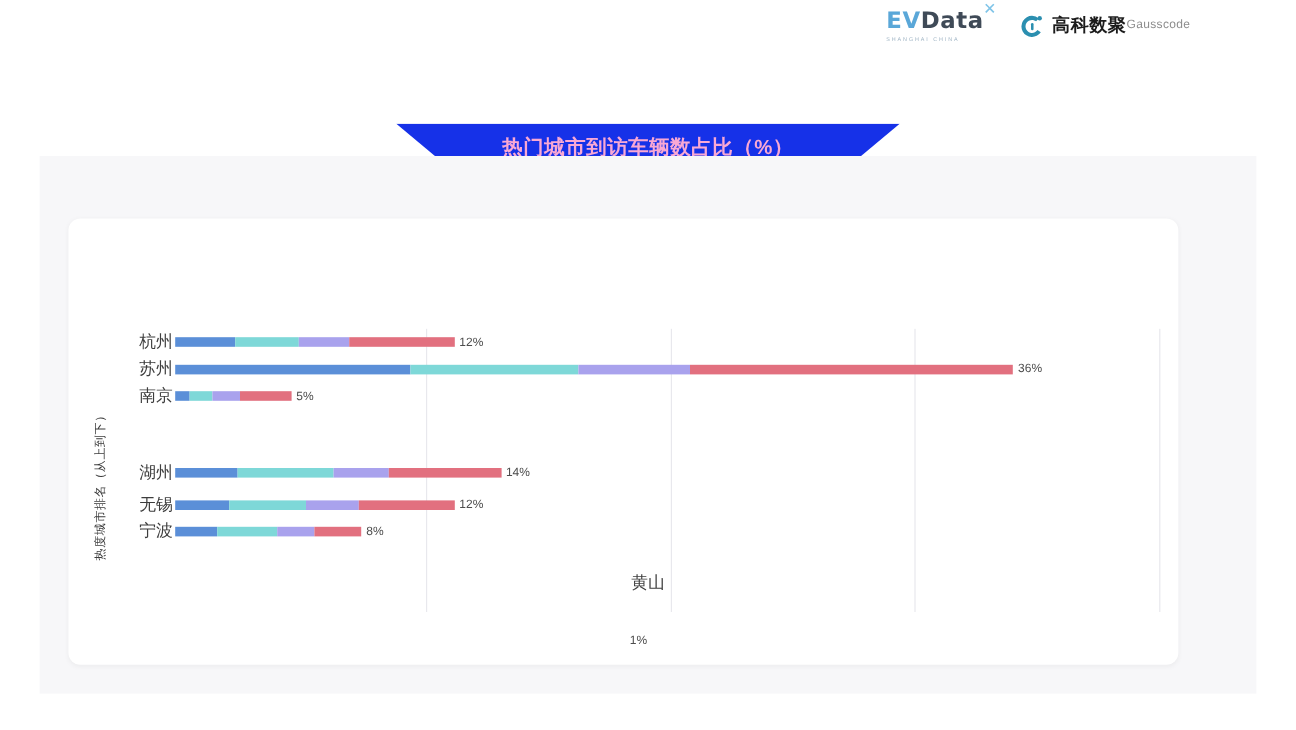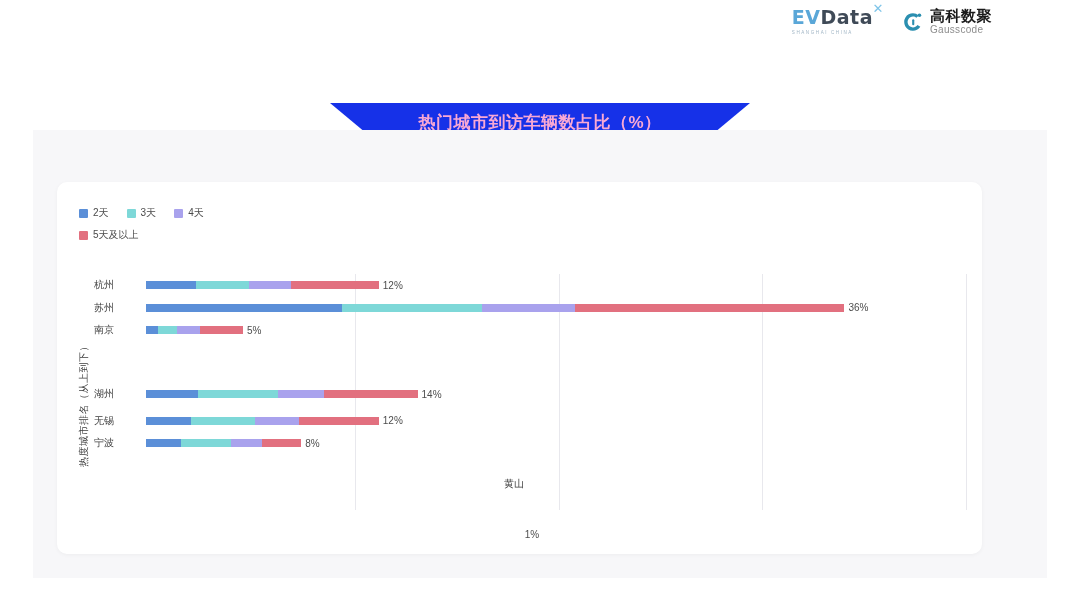--- a/index.html
+++ b/index.html
@@ -27,21 +27,21 @@
     position: absolute; top: -6px; right: -11px;
     font-size: 13px; color: #7fc4e8; font-weight: 700;
   }
   .evdata-sub {
     font-size: 4.5px; letter-spacing: 1.6px; color: #9fb4c4;
     margin-top: 3px; text-transform: uppercase;
   }
   .divider-dot { width: 1px; height: 26px; background: transparent; }
   .gauss { display: flex; align-items: center; gap: 6px; }
   .gauss-mark { width: 22px; height: 22px; flex: 0 0 22px; }
-  .gauss-text { display: flex; flex-direction: column; line-height: 1; }
+  .gauss-text { display: flex; line-height: 1; }
   .gauss-cn {
     font-size: 15px; font-weight: 700; color: #1b1b1b; letter-spacing: .5px;
   }
   .gauss-en {
     font-size: 10px; color: #8d8d8d; letter-spacing: .3px; margin-top: 2px;
   }
 
   
   .ribbon-wrap {
     position: absolute; left: 330px; top: 103px; width: 420px; height: 42px;
@@ -95,22 +95,22 @@
   .plotwrap { position: absolute; left: 18px; top: 0; right: 0; bottom: 0; }
   .gridlayer { position: absolute; left: 57px; top: 2px; right: 0; bottom: 10px; }
   .gridline { position: absolute; top: 0; bottom: 0; width: 1px; background: #e8e8ed; }
 
   .rows { position: absolute; left: 0; top: 0; right: 0; bottom: 0; }
   .row {
     position: absolute; left: 0; right: 0; height: 22.6px;
     display: flex; align-items: center;
   }
   .row-label {
-    width: 52px; padding-right: 22px;
-    font-size: 10px; color: #3d3d3d; flex: 0 0 52px;
+    width: 52px; text-align: right; padding-right: 2px;
+    font-size: 14px; color: #3d3d3d; flex: 0 0 52px;
   }
   .bar { height: 8px; display: flex; align-items: stretch; }
   .seg { height: 100%; }
   .bar-value {
     font-size: 10px; color: #4d4d4d; margin-left: 4px; white-space: nowrap;
   }
 </style>
 </head>
 <body>
 
@@ -144,39 +144,20 @@
 
   <div class="ribbon-wrap">
     <div class="ribbon">
       <span class="ribbon-text">热门城市到访车辆数占比（%）</span>
     </div>
   </div>
 
   <div class="panel"></div>
   <div class="card"></div>
 
-  <div class="legend">
-    <div class="legend-item">
-      <span class="legend-swatch" style="background: rgb(91, 143, 216);"></span>
-      <span class="legend-label">2天</span>
-    </div>
-    <div class="legend-item">
-      <span class="legend-swatch" style="background: rgb(126, 216, 216);"></span>
-      <span class="legend-label">3天</span>
-    </div>
-    <div class="legend-item">
-      <span class="legend-swatch" style="background: rgb(169, 162, 237);"></span>
-      <span class="legend-label">4天</span>
-    </div>
-    <span class="legend-break"></span>
-    <div class="legend-item">
-      <span class="legend-swatch" style="background: rgb(226, 112, 127);"></span>
-      <span class="legend-label">5天及以上</span>
-    </div>
-  </div>
 
   <div class="chart">
     <div class="yaxis-title">
       <span>热度城市排名（从上到下）</span>
     </div>
     <div class="plotwrap">
       <div class="gridlayer" id="gridlayer">
           <div class="gridline" style="left: 25%;"></div>
           <div class="gridline" style="left: 50%;"></div>
           <div class="gridline" style="left: 75%;"></div>

